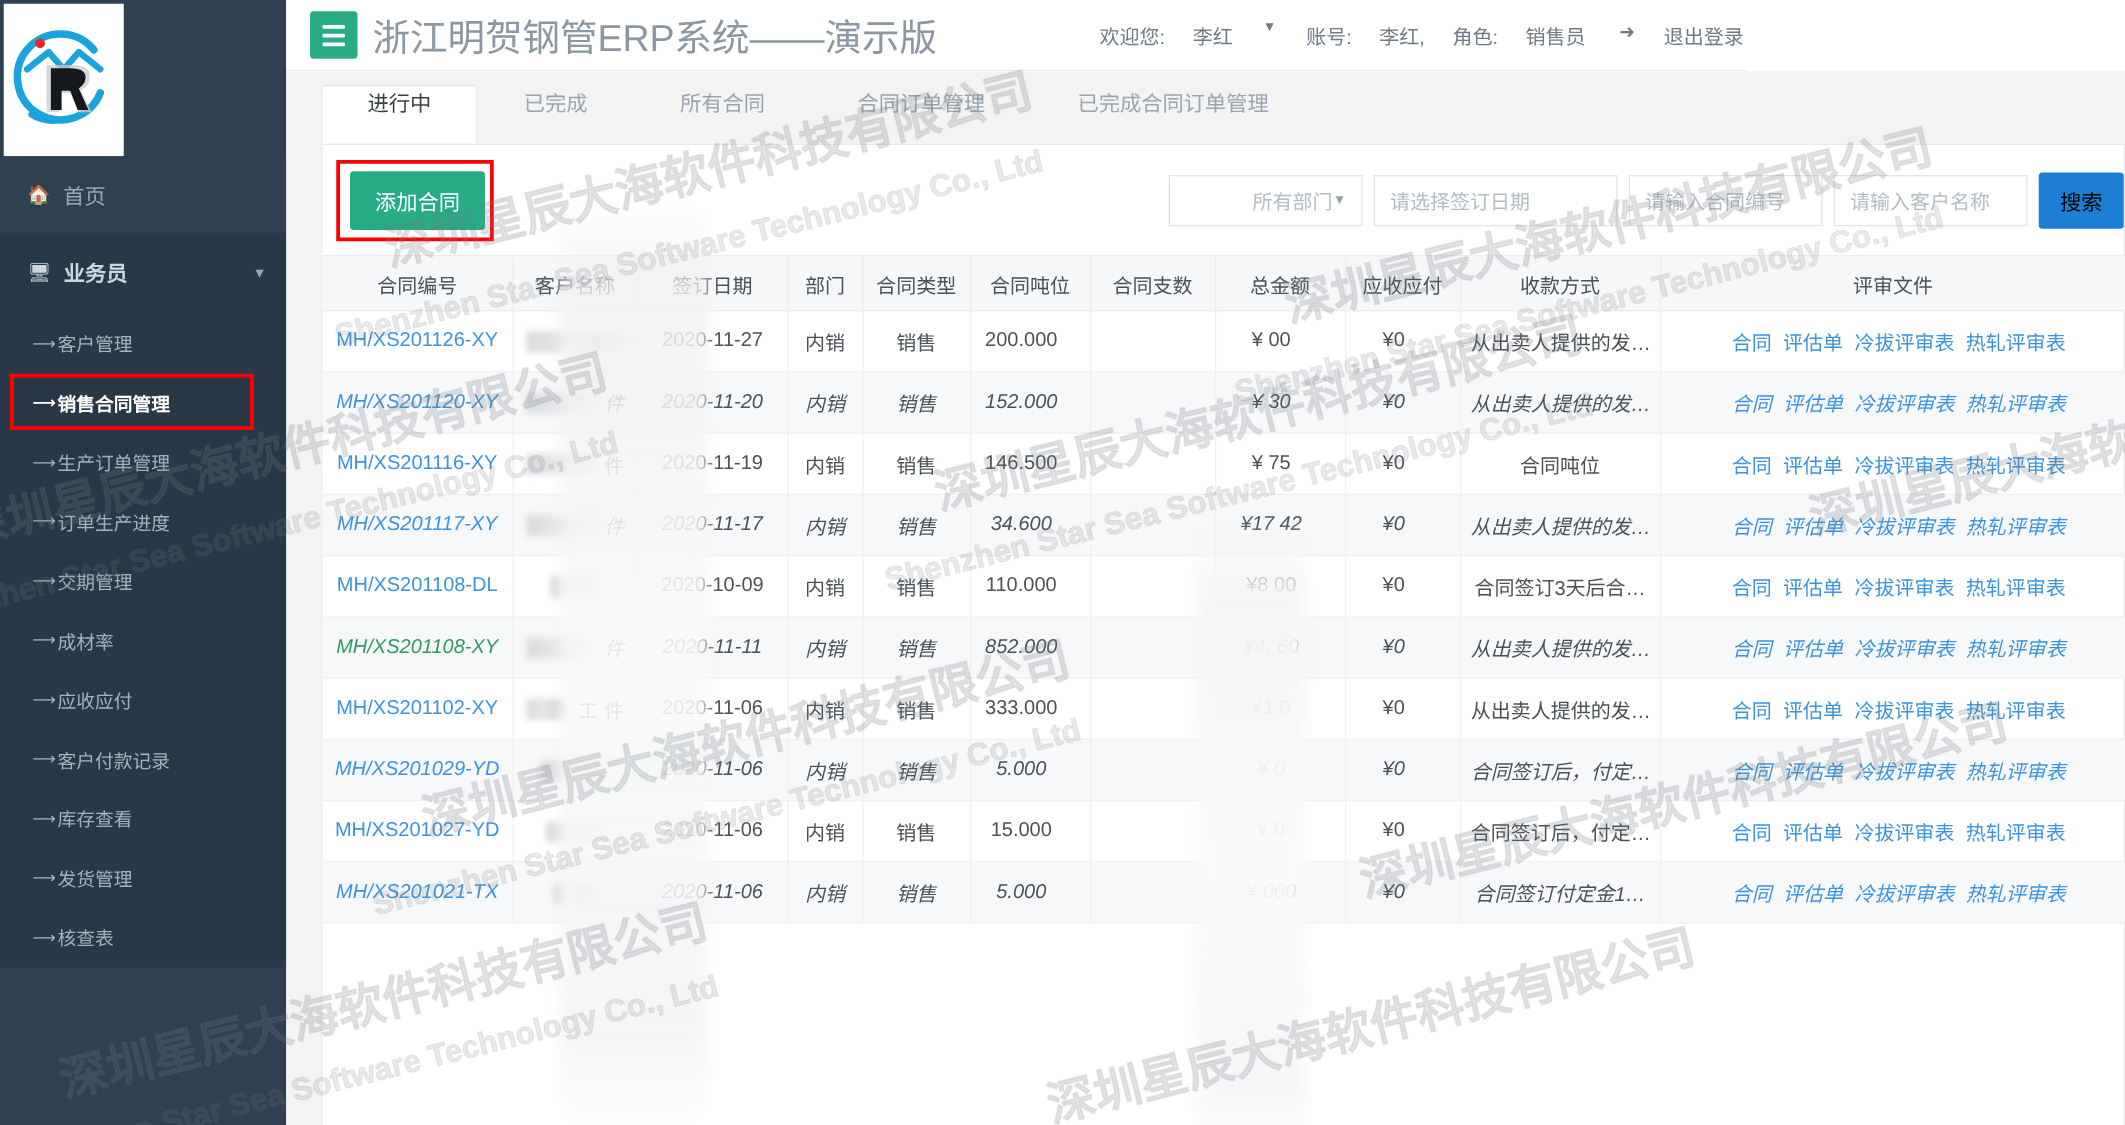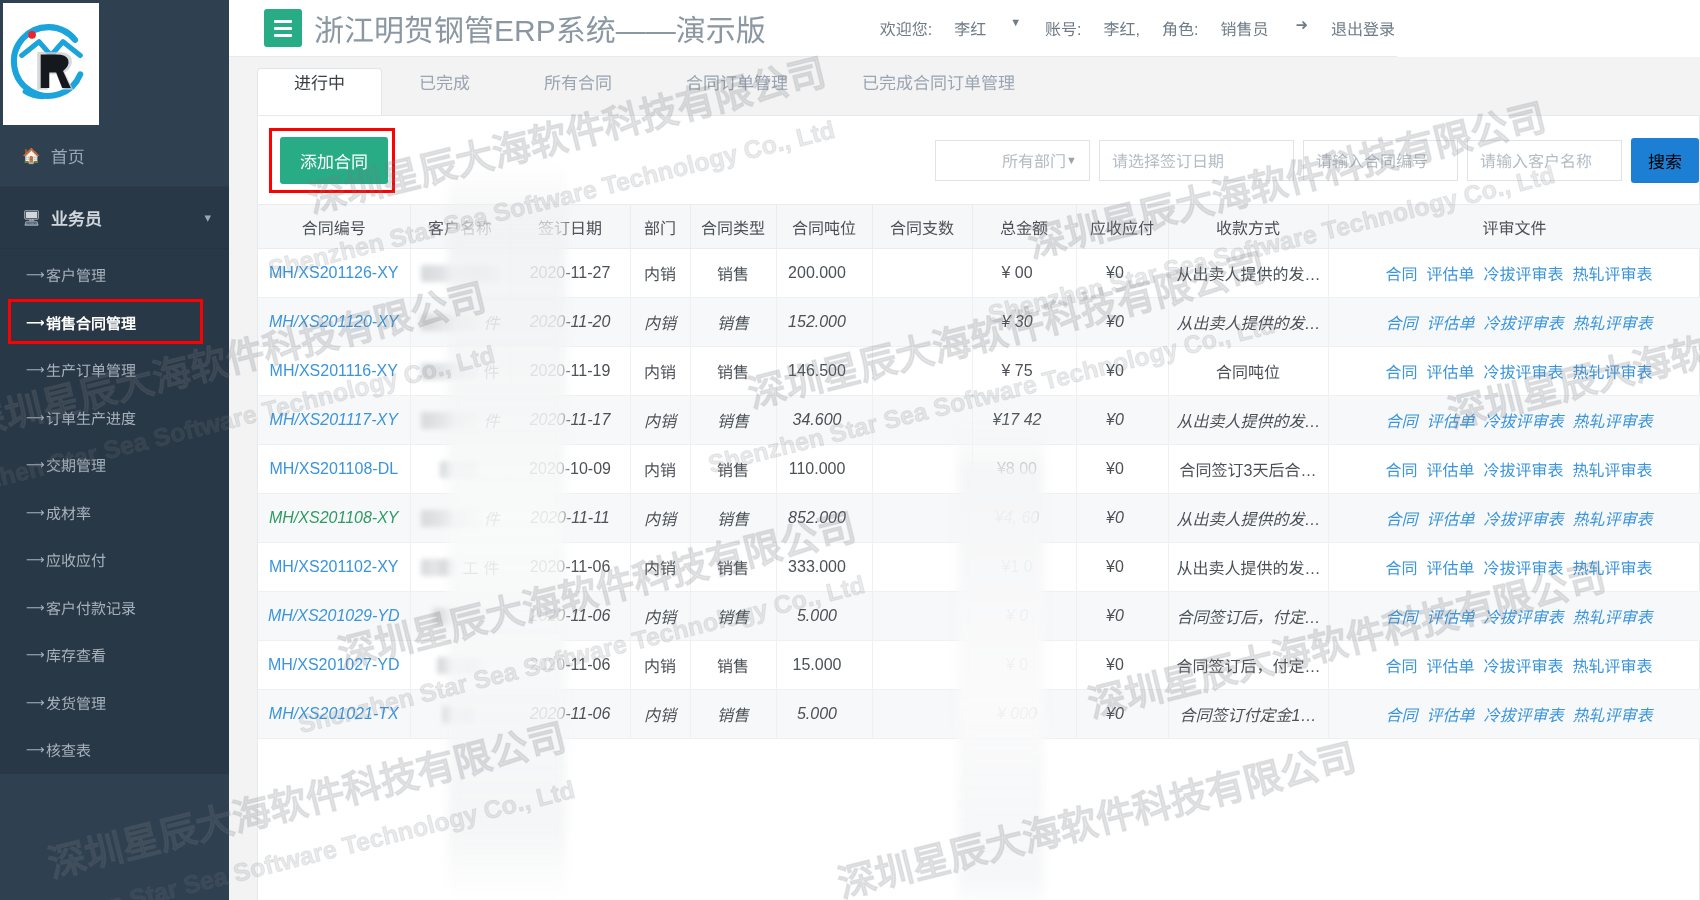--- a/index.html
+++ b/index.html
@@ -68,21 +68,21 @@
     border: 3px solid #ff0000;
     pointer-events: none;
   }
 
   
   .topbar {
     position: absolute; left: 229px; top: 0;
     width: 1168px; height: 57px;
     background: #ffffff;
     border-bottom: 1px solid #e7eaec;
-    display: flex; align-items: center; padding-left: 16px;
+    display: flex; align-items: center;
   }
   .burger {
     width: 38px; height: 38px; margin-left: 19px;
     background: #27ac86;
     border-radius: 3px;
     display: flex; flex-direction: column; align-items: center; justify-content: center;
     gap: 4px;
   }
   .burger span { display: block; width: 18px; height: 3px; background: #ffffff; border-radius: 1px; }
   .app-title {

